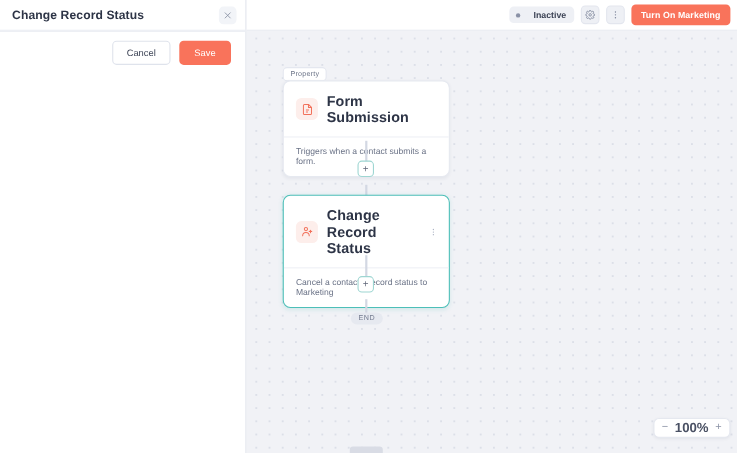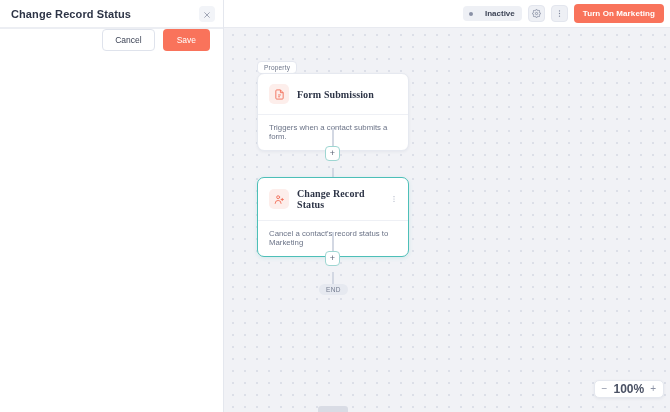--- a/index.html
+++ b/index.html
@@ -70,21 +70,21 @@
     overflow: hidden;
   }
   .node.selected { border: 1.5px solid #4dbfb8; box-shadow: 0 1px 4px rgba(77,191,184,.18); }
   .node-head { display: flex; align-items: center; gap: 8px; padding: 10px 10px 10px 11px; }
   .node-ico {
     width: 20px; height: 20px; flex: none;
     background: #fdeeeb; border-radius: 5px;
     display: flex; align-items: center; justify-content: center;
     color: #f2705a;
   }
-  .node-title { font-size: 10px; font-weight: bold; color: #2d3446; flex: 1; letter-spacing: .1px; font-family: Liberation Serif, serif; }
+  .node-title { font-size: 13px; font-weight: bold; color: #2d3446; flex: 1; letter-spacing: .1px; }
   .kebab { color: #aab1c2; display: flex; flex: none; }
   .node-body {
     border-top: 1px solid #eef0f5;
     padding: 8px 11px 9px 11px;
     font-size: 7.8px; color: #6b7387;
   }
   #node-trigger { left: 33px; top: 73px; }
   #node-action  { left: 33px; top: 177px; }
 
   .connector { position: absolute; width: 1.5px; background: #d3d8e3; left: 108px; }
@@ -152,21 +152,21 @@
   #select {
     height: 21px; border: 1px solid #dfe3ec; border-radius: 4px;
     background: #ffffff;
     display: flex; align-items: center; justify-content: space-between;
     padding: 0 9px;
   }
   #select-value { font-size: 8px; color: #4a5164; }
   #panel-foot {
     flex: none; height: 38px;
     border-top: 1px solid #eceef3;
-    display: flex; align-items: flex-start; justify-content: flex-end;
+    display: flex; align-items: center; justify-content: flex-end;
     gap: 8px; padding-right: 13px;
   }
   .ghost-btn {
     background: #ffffff; border: 1px solid #dfe3ec; border-radius: 4px;
     font-size: 8.5px; color: #3d4456; padding: 5px 12px;
   }
   .save-btn {
     background: #f9735b; border: none; border-radius: 4px;
     font-size: 8.5px; color: #ffffff; padding: 6px 14px; font-weight: normal;
   }

